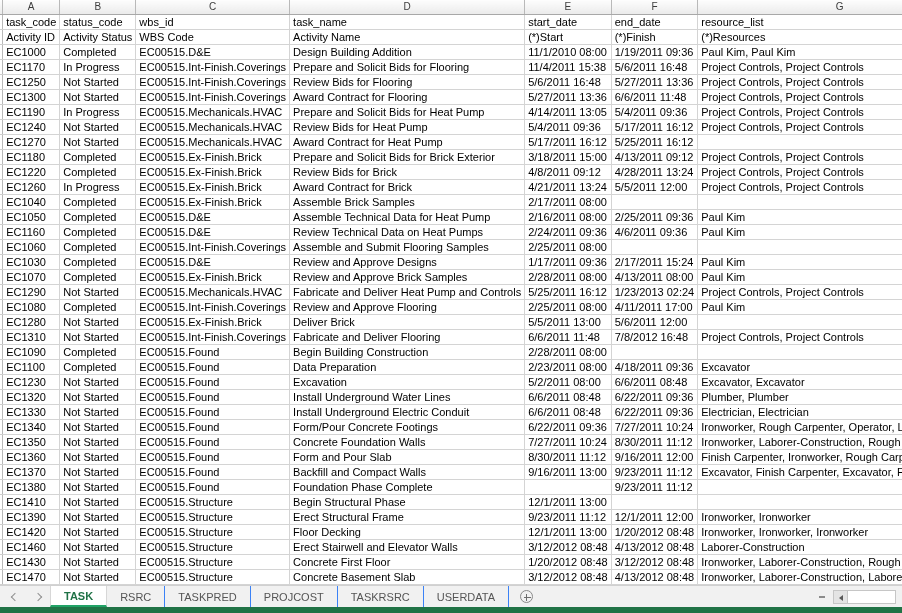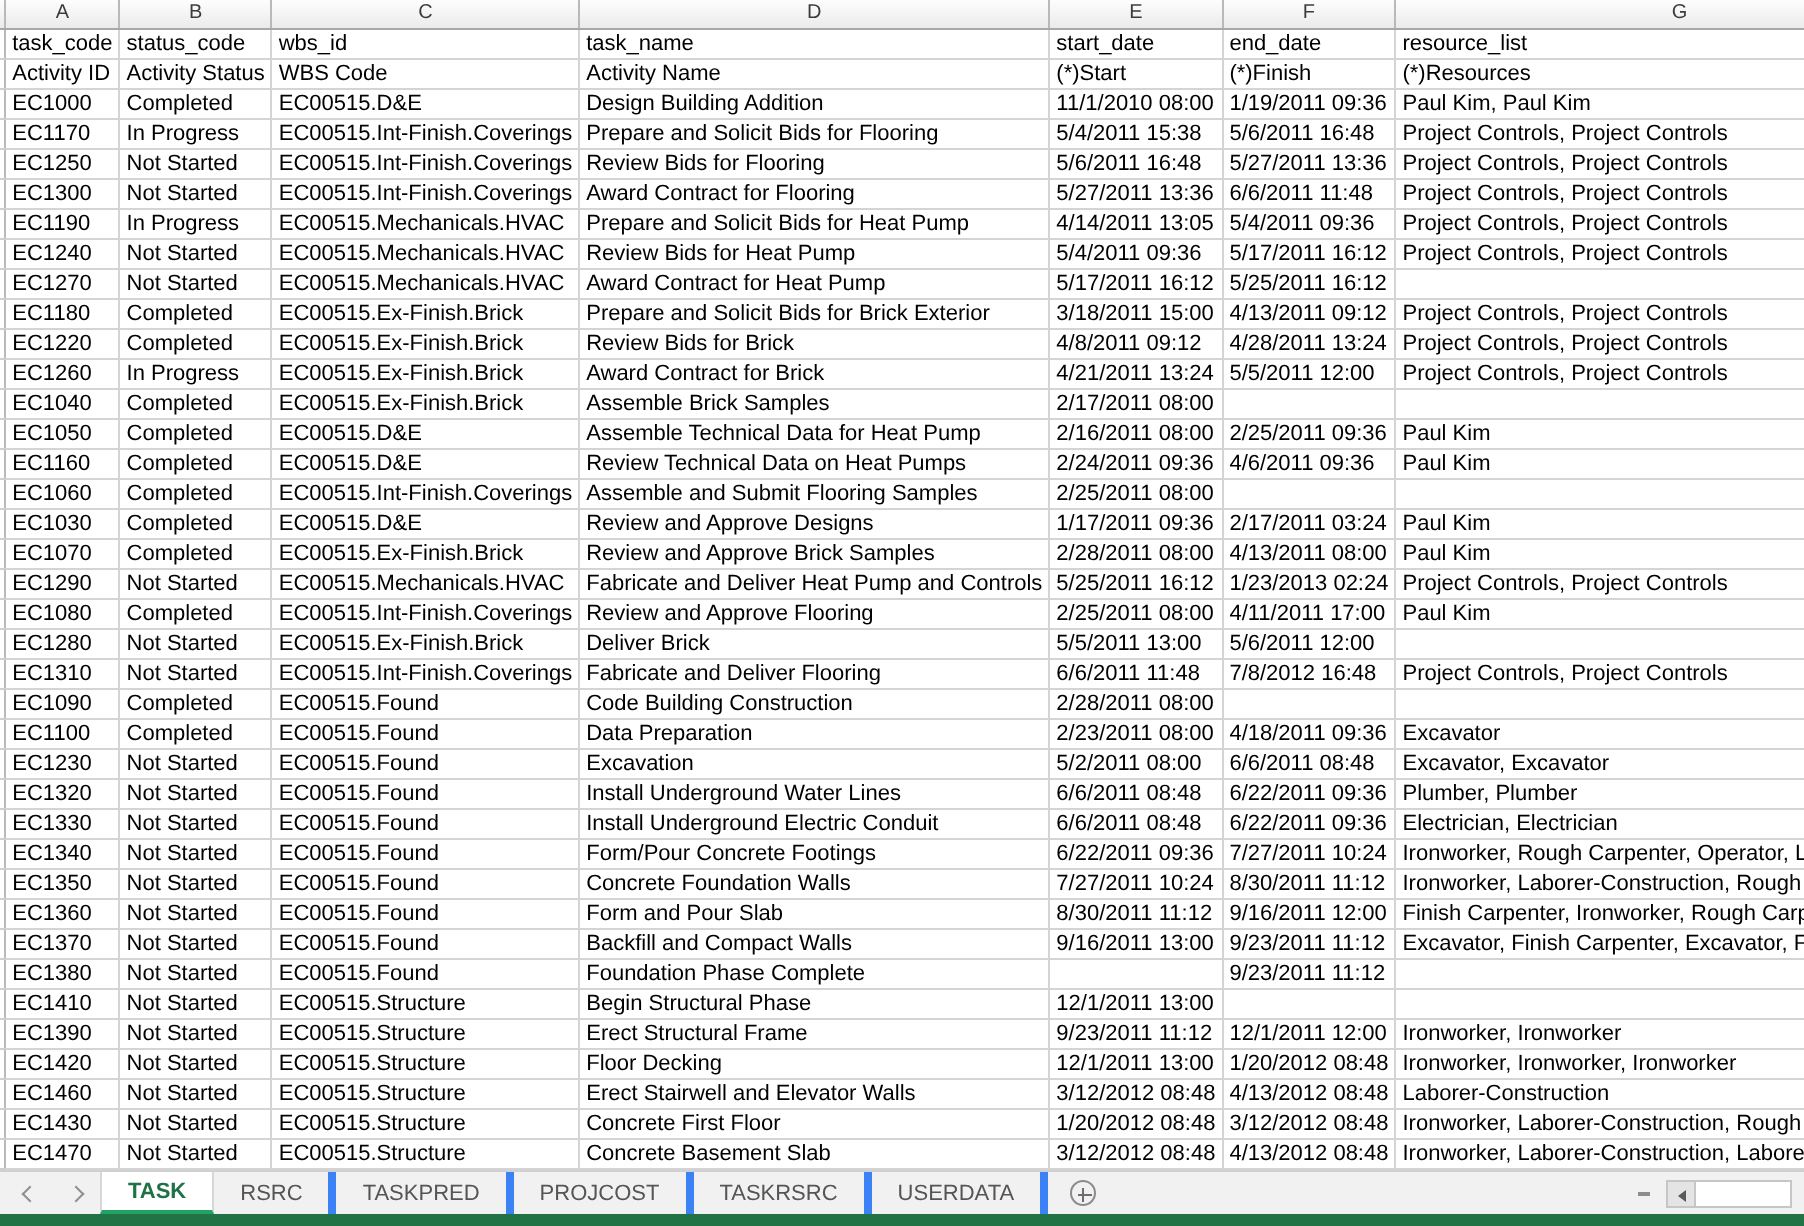--- a/index.html
+++ b/index.html
@@ -118,21 +118,21 @@
     border-left: 1.4px solid #909090;
     border-bottom: 1.4px solid #909090;
   }
   .navbtns .arw.left::before  { transform: rotate(45deg); }
   .navbtns .arw.right::before { transform: rotate(-135deg); left: 1px; }
 
   .tabs { display: flex; align-items: stretch; }
   .tab {
     display: flex; align-items: center; justify-content: center;
     padding: 0 13px;
-    border-right: 4px solid #3b82f6;
+    border-right: 1px solid #3b82f6;
     color: #555555;
     font-size: 11px;
     cursor: default;
   }
   .tab.active {
     background: #ffffff;
     color: #1f7246;
     font-weight: bold;
     border-bottom: 2px solid #21a366;
     border-right: 1px solid #d7d7d7;
@@ -260,21 +260,21 @@
               <td class="num">11/1/2010 08:00</td>
               <td class="num">1/19/2011 09:36</td>
               <td>Paul Kim, Paul Kim</td>
             </tr>
             <tr>
               <td class="rowhead">4</td>
               <td>EC1170</td>
               <td>In Progress</td>
               <td>EC00515.Int-Finish.Coverings</td>
               <td>Prepare and Solicit Bids for Flooring</td>
-              <td class="num">5/4/2011 15:38</td>
+              <td class="num">11/4/2011 15:38</td>
               <td class="num">5/6/2011 16:48</td>
               <td>Project Controls, Project Controls</td>
             </tr>
             <tr>
               <td class="rowhead">5</td>
               <td>EC1250</td>
               <td>Not Started</td>
               <td>EC00515.Int-Finish.Coverings</td>
               <td>Review Bids for Flooring</td>
               <td class="num">5/6/2011 16:48</td>
@@ -391,21 +391,21 @@
               <td></td>
               <td></td>
             </tr>
             <tr>
               <td class="rowhead">17</td>
               <td>EC1030</td>
               <td>Completed</td>
               <td>EC00515.D&amp;E</td>
               <td>Review and Approve Designs</td>
               <td class="num">1/17/2011 09:36</td>
-              <td class="num">2/17/2011 03:24</td>
+              <td class="num">2/17/2011 15:24</td>
               <td>Paul Kim</td>
             </tr>
             <tr>
               <td class="rowhead">18</td>
               <td>EC1070</td>
               <td>Completed</td>
               <td>EC00515.Ex-Finish.Brick</td>
               <td>Review and Approve Brick Samples</td>
               <td class="num">2/28/2011 08:00</td>
               <td class="num">4/13/2011 08:00</td>
@@ -449,21 +449,21 @@
               <td>Fabricate and Deliver Flooring</td>
               <td class="num">6/6/2011 11:48</td>
               <td class="num">7/8/2012 16:48</td>
               <td>Project Controls, Project Controls</td>
             </tr>
             <tr>
               <td class="rowhead">23</td>
               <td>EC1090</td>
               <td>Completed</td>
               <td>EC00515.Found</td>
-              <td>Code Building Construction</td>
+              <td>Begin Building Construction</td>
               <td class="num">2/28/2011 08:00</td>
               <td></td>
               <td></td>
             </tr>
             <tr>
               <td class="rowhead">24</td>
               <td>EC1100</td>
               <td>Completed</td>
               <td>EC00515.Found</td>
               <td>Data Preparation</td>

